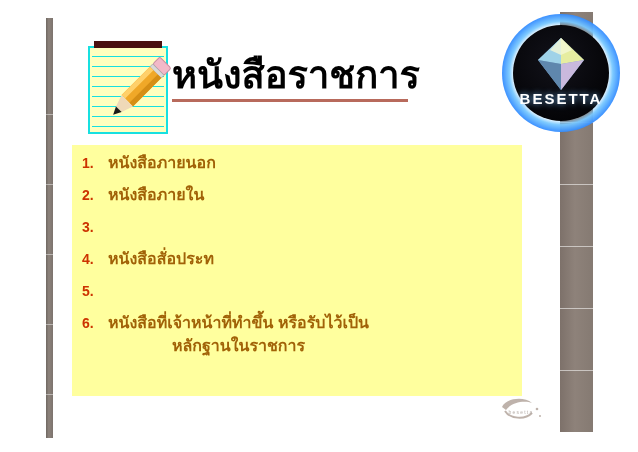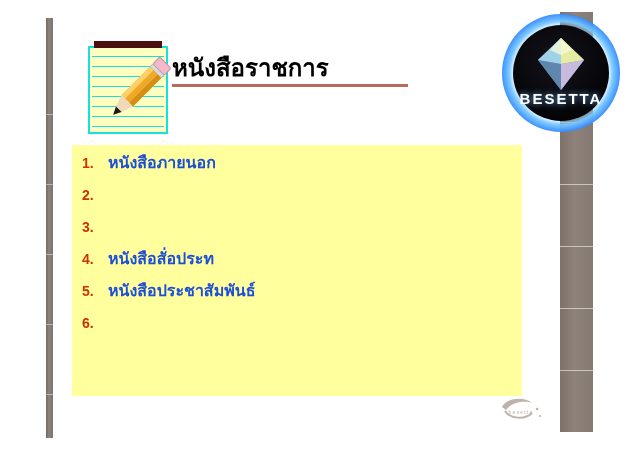--- a/index.html
+++ b/index.html
@@ -97,21 +97,21 @@
 
   
   .title-wrap {
     position: absolute;
     left: 172px;
     top: 56px;
     width: 330px;
   }
   .title-text {
     font-family: "DejaVu Sans", "Liberation Sans", sans-serif;
-    font-size: 24px;
+    font-size: 38px;
     font-weight: bold;
     color: #000000;
     line-height: 1.05;
     white-space: nowrap;
   }
   .title-underline {
     margin-top: 3px;
     width: 236px;
     height: 3px;
     background: #b86a5c;
@@ -191,21 +191,21 @@
   .item .num {
     flex: 0 0 26px;
     color: #cc3300;
     font-family: "Liberation Sans", sans-serif;
     font-size: 14px;
     font-weight: bold;
     line-height: 22px;
     padding-top: 1px;
   }
   .item .txt {
-    color: #1d4ed8;
+    color: #a16207;
     font-family: Liberation Sans, sans-serif;
     font-size: 16px;
     font-weight: bold;
     line-height: 23px;
     text-align: center;
   }
   .item .txt .l2 {
     display: block;
   }
 
@@ -301,42 +301,46 @@
 
       <div class="item">
         <div class="num">1.</div>
         <div class="txt">
           <span>หนังสือภายนอก</span>
         </div>
       </div>
 
       <div class="item">
         <div class="num">2.</div>
+        <div class="txt">
+          <span>หนังสือภายใน</span>
+        </div>
       </div>
 
       <div class="item">
         <div class="num">3.</div>
       </div>
 
       <div class="item">
         <div class="num">4.</div>
         <div class="txt">
           <span>หนังสือสั่อประท</span>
         </div>
       </div>
 
       <div class="item">
         <div class="num">5.</div>
+      </div>
+
+      <div class="item">
+        <div class="num">6.</div>
         <div class="txt">
-          <span>หนังสือประชาสัมพันธ์</span>
+          <span>หนังสือที่เจ้าหน้าที่ทำขึ้น หรือรับไว้เป็น</span>
+          <span class="l2">หลักฐานในราชการ</span>
         </div>
-      </div>
-
-      <div class="item">
-        <div class="num">6.</div>
       </div>
 
     </div>
   </div>
 
   <div class="watermark">
     <svg width="58" height="32" viewBox="0 0 58 32">
       <path d="M10 13 C14 4, 32 2, 40 9 C33 6, 19 8, 14 16 Z" fill="#8a7567"></path>
       <path d="M13 17 C18 25, 33 26, 40 19" stroke="#8a7567" stroke-width="2" fill="none"></path>
       <circle cx="45" cy="15" r="1.3" fill="#8a7567"></circle>

